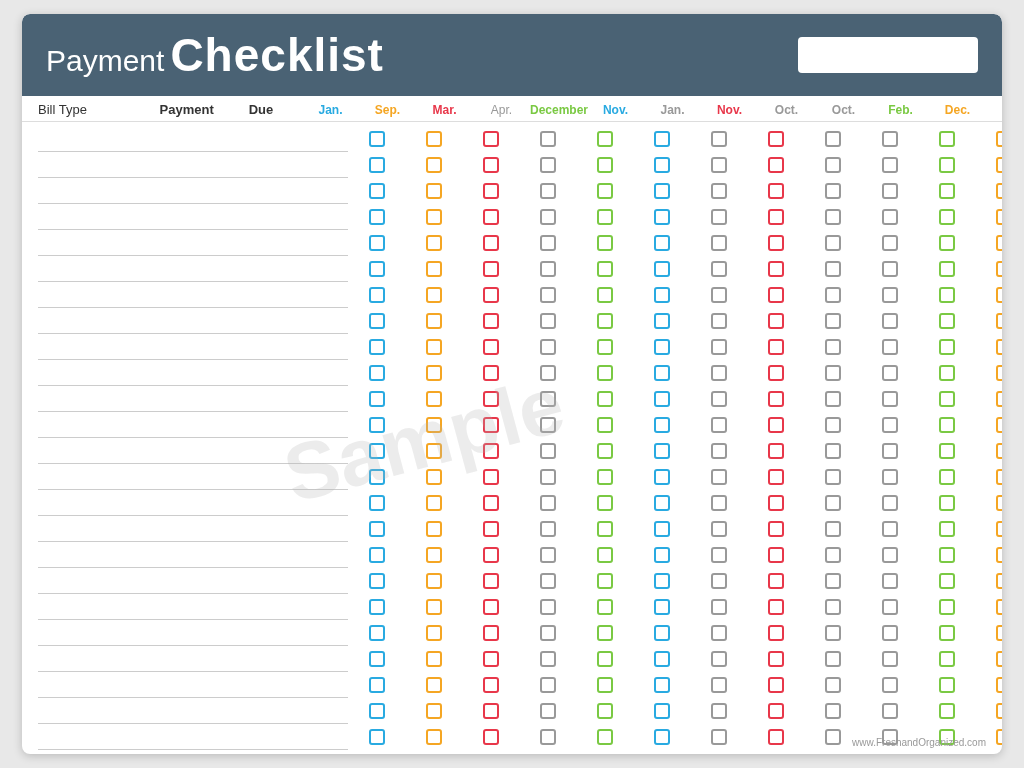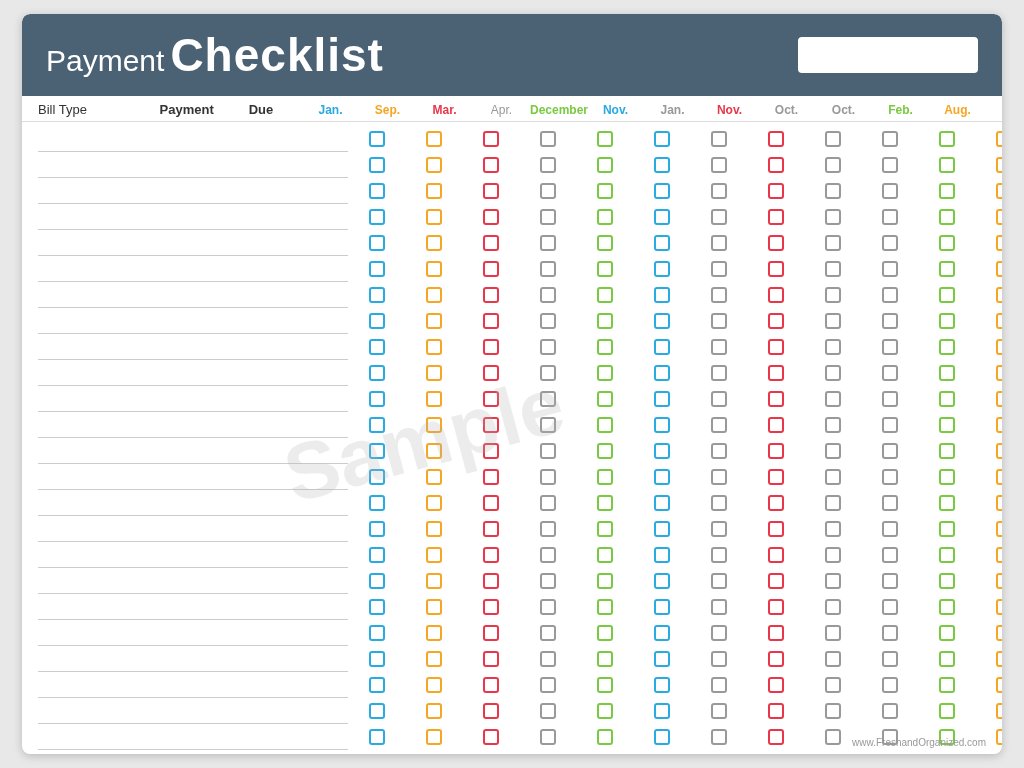--- a/index.html
+++ b/index.html
@@ -182,21 +182,21 @@
         <span class="month-label" style="color: rgb(245, 166, 35); font-weight: 700;">Sep.</span>
         <span class="month-label" style="color: rgb(232, 55, 74); font-weight: 700;">Mar.</span>
         <span class="month-label" style="color: rgb(153, 153, 153); font-weight: 400;">Apr.</span>
         <span class="month-label" style="color: rgb(122, 201, 67); font-weight: 700;">December</span>
         <span class="month-label" style="color: rgb(41, 170, 225); font-weight: 700;">Nov.</span>
         <span class="month-label" style="color: rgb(153, 153, 153); font-weight: 700;">Jan.</span>
         <span class="month-label" style="color: rgb(232, 55, 74); font-weight: 700;">Nov.</span>
         <span class="month-label" style="color: rgb(153, 153, 153); font-weight: 700;">Oct.</span>
         <span class="month-label" style="color: rgb(153, 153, 153); font-weight: 700;">Oct.</span>
         <span class="month-label" style="color: rgb(122, 201, 67); font-weight: 700;">Feb.</span>
-        <span class="month-label" style="color: rgb(245, 166, 35); font-weight: 700;">Aug.</span>
+        <span class="month-label" style="color: rgb(245, 166, 35); font-weight: 700;">Dec.</span>
       </div>
   </div>
 
   <div class="content-area">
     <div class="left-section" id="left-rows">
         <div class="data-row">
           <div class="row-bill-type"></div>
           <div class="row-amount"></div>
           <div class="row-due"></div>
         </div>

